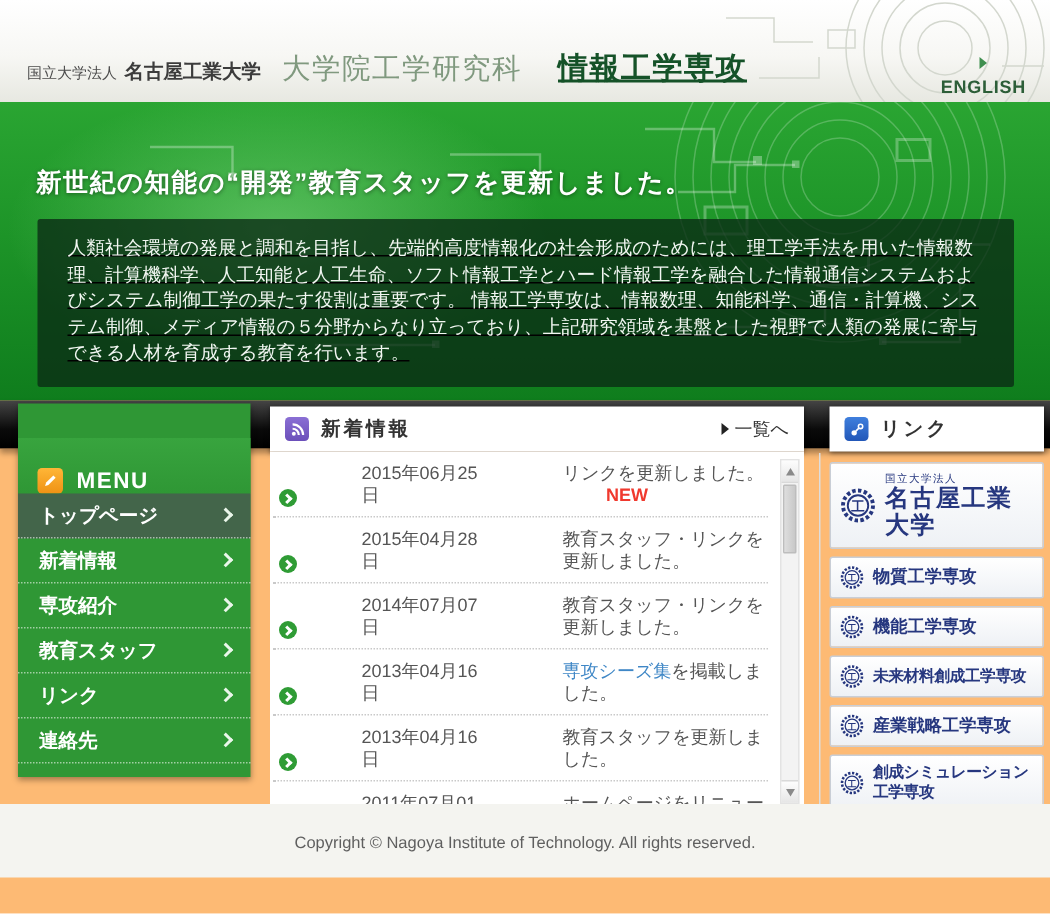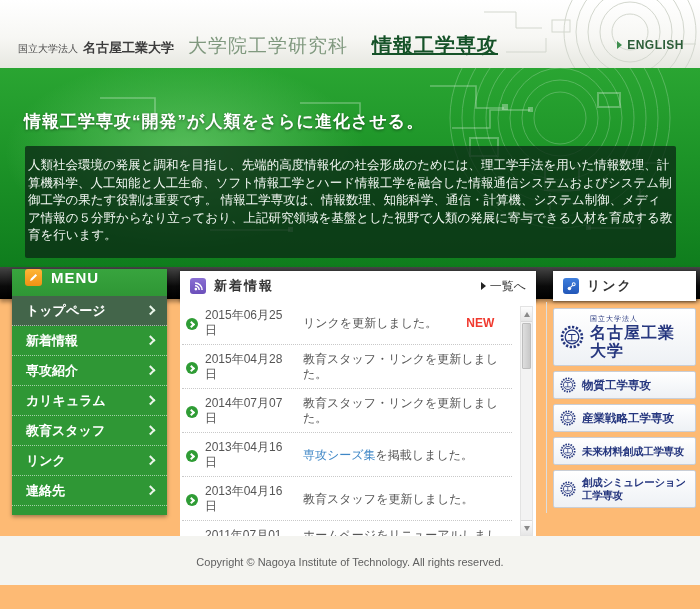--- a/index.html
+++ b/index.html
@@ -8,44 +8,44 @@
 
   
   .site-header{position:absolute;left:0;top:0;width:700px;height:68px;
     background:linear-gradient(180deg,#ffffff 0%,#f7f7f4 55%,#e7e8e1 100%);}
   .hdr-pattern{position:absolute;right:0;top:0;}
   .brand{position:absolute;left:18px;top:32px;display:flex;align-items:baseline;white-space:nowrap;}
   .org{font-size:10px;color:#4c4c4c;}
   .univ{font-size:13px;font-weight:bold;color:#3c3c3c;margin-left:5px;}
   .school{font-size:19px;color:#80997f;margin-left:14px;letter-spacing:1px;}
   .dept{font-size:20px;font-weight:bold;color:var(--dark_green,#155228);margin-left:24px;letter-spacing:1px;text-decoration:underline;}
-  .english{position:absolute;right:16px;top:38px;display:flex;align-items:center;gap:5px;cursor:pointer;text-decoration:none;}
+  .english{position:absolute;right:16px;top:38px;display:flex;align-items:center;gap:5px;cursor:pointer;text-decoration:none;flex-direction:column;}
   .english .lbl{font-size:12px;font-weight:bold;color:#2c5e38;letter-spacing:.5px;}
   .tri{width:0;height:0;border-left:5px solid #3f8f4f;border-top:4px solid transparent;border-bottom:4px solid transparent;}
   .tri.dark{border-left-color:#222;}
 
   
   .hero{position:absolute;left:0;top:68px;width:700px;height:199px;overflow:hidden;
     background:linear-gradient(180deg,#2aa532 0%,var(--green,#1d9428) 45%,#0f7d1d 100%);}
   .pattern{position:absolute;left:0;top:0;}
   .headline{position:absolute;left:24px;top:42px;margin:0;font-size:17px;color:#fff;font-weight:bold;
     letter-spacing:1px;text-shadow:0 1px 3px rgba(0,0,0,.45);}
   .panel{position:absolute;left:25px;right:24px;top:78px;bottom:9px;background:rgba(10,42,20,.78);
-    border-radius:2px;padding:11px 3px;box-sizing:border-box;}
+    border-radius:2px;padding:11px 20px;box-sizing:border-box;text-decoration:underline;}
   .panel p{margin:0;font-size:12.5px;line-height:17.5px;color:#f2f7f2;}
 
   
   .band{position:absolute;left:0;top:267px;width:700px;height:32px;
     background:linear-gradient(#454545,#0a0a0a 60%,#000);box-shadow:0 3px 4px rgba(0,0,0,.35);}
 
   
   .menu{position:absolute;left:12px;top:269px;width:155px;background:var(--menu_green,#2f9735);
     padding-bottom:9px;box-shadow:0 2px 4px rgba(0,0,0,.35);}
-  .menu-head{height:27px;display:flex;align-items:flex-start;padding-left:13px;gap:9px;
-    background:linear-gradient(#38a43e,var(--menu_green,#2f9735));}
+  .menu-head{height:37px;display:flex;align-items:flex-end;padding-left:13px;gap:9px;
+    background:linear-gradient(#38a43e,var(--menu_green,#2f9735));margin-top:23px;}
   .menu-head .ttl{color:#fff;font-weight:bold;font-size:15px;letter-spacing:1px;}
   .pencil{width:17px;height:17px;border-radius:3px;background:linear-gradient(#ffb637,var(--orange,#ef9214));
     display:flex;align-items:center;justify-content:center;flex:0 0 auto;}
   .pencil svg{width:11px;height:11px;}
   #menu-list{list-style:none;margin:0;padding:0;}
   .menu-item{position:relative;height:29px;display:flex;align-items:center;padding:0 14px;
     border-bottom:1px dotted rgba(255,255,255,.55);cursor:pointer;}
   .menu-item .lbl{color:#fff;font-size:13px;font-weight:bold;}
   .menu-item.active{background:#43654a;}
   .chev{position:absolute;right:13px;top:50%;width:5px;height:5px;border-top:2px solid #eaf6ea;
@@ -57,21 +57,21 @@
   .icon16{width:16px;height:16px;border-radius:3px;display:flex;align-items:center;justify-content:center;flex:0 0 auto;}
   .icon16.purple{background:linear-gradient(#8a6fd4,var(--purple,#6b4fba));}
   .icon16.blue{background:linear-gradient(#3f7fdd,var(--blue,#2257b8));}
   .icon16 svg{width:11px;height:11px;}
   .head-ttl{margin-left:8px;font-size:13px;font-weight:bold;color:#333;letter-spacing:2px;}
   .listlink{margin-left:auto;display:flex;align-items:center;gap:4px;cursor:pointer;text-decoration:none;}
   .listlink .lbl{font-size:12px;color:#333;}
 
   .news-body{position:absolute;left:180px;top:301px;width:356px;height:239px;background:#fff;overflow:hidden;}
   #news-list{list-style:none;margin:0;padding:0 24px 0 2px;}
-  .news-row{display:flex;align-items:center;padding:7px 0 6px;border-bottom:1px dotted #c9c9c9;}
+  .news-row{display:flex;align-items:flex-end;padding:7px 0 6px;border-bottom:1px dotted #c9c9c9;gap:36px;}
   .bullet{flex:0 0 auto;width:12px;height:12px;border-radius:50%;background:#2f9c35;margin:2px 7px 0 4px;position:relative;}
   .bullet::after{content:"";position:absolute;left:3px;top:3.5px;width:3px;height:3px;
     border-top:2px solid #fff;border-right:2px solid #fff;transform:rotate(45deg);}
   .ndate{flex:0 0 86px;font-size:12px;color:#555;line-height:15px;}
   .ntext{flex:1;font-size:12px;color:#555;line-height:15px;padding-left:12px;}
   .nlink{color:var(--link_blue,#3f87c6);cursor:pointer;}
   .nbadge{color:var(--red,#f0392e);margin-left:29px;font-weight:bold;}
 
   
   .sbar{position:absolute;right:3px;top:5px;width:13px;height:230px;background:#f3f3f3;
@@ -175,21 +175,21 @@
           <rect x="586" y="157" width="5" height="5"></rect>
         <rect x="288" y="159" width="5" height="5"></rect>
           <rect x="152" y="47" width="5" height="5"></rect>
       </g>
       <g stroke="#fff" stroke-width="2" fill="none" opacity=".28">
         <rect x="470" y="70" width="28" height="18"></rect>
         <rect x="545" y="100" width="34" height="22"></rect>
         <rect x="598" y="25" width="22" height="14"></rect>
       </g>
     </svg>
-    <h1 class="headline">情報工学専攻“開発”が人類をさらに進化させる。</h1>
+    <h1 class="headline">新世紀の知能の“開発”教育スタッフを更新しました。</h1>
     <div class="panel">
       <p>人類社会環境の発展と調和を目指し、先端的高度情報化の社会形成のためには、理工学手法を用いた情報数理、計算機科学、人工知能と人工生命、ソフト情報工学とハード情報工学を融合した情報通信システムおよびシステム制御工学の果たす役割は重要です。 情報工学専攻は、情報数理、知能科学、通信・計算機、システム制御、メディア情報の５分野からなり立っており、上記研究領域を基盤とした視野で人類の発展に寄与できる人材を育成する教育を行います。</p>
     </div>
   </section>
 
   <div class="band"></div>
 
   <aside class="menu">
     <div class="menu-head">
       <span class="pencil">
@@ -203,24 +203,20 @@
         <li class="menu-item active">
           <span class="lbl">トップページ</span>
           <span class="chev"></span>
         </li>
         <li class="menu-item">
           <span class="lbl">新着情報</span>
           <span class="chev"></span>
         </li>
         <li class="menu-item">
           <span class="lbl">専攻紹介</span>
-          <span class="chev"></span>
-        </li>
-        <li class="menu-item">
-          <span class="lbl">カリキュラム</span>
           <span class="chev"></span>
         </li>
         <li class="menu-item">
           <span class="lbl">教育スタッフ</span>
           <span class="chev"></span>
         </li>
         <li class="menu-item">
           <span class="lbl">リンク</span>
           <span class="chev"></span>
         </li>
@@ -317,29 +313,37 @@
           <text x="12" y="15.6" text-anchor="middle" font-size="9" font-weight="bold" fill="#26377f">工</text>
         </svg>
         <span class="lbl">物質工学専攻</span>
       </a>
       <a class="banner">
         <svg viewBox="0 0 24 24" class="emblem">
           <circle cx="12" cy="12" r="10" fill="none" stroke="#26377f" stroke-width="2.6" stroke-dasharray="2.3 1.6"></circle>
           <circle cx="12" cy="12" r="6.8" fill="none" stroke="#26377f" stroke-width="1.3"></circle>
           <text x="12" y="15.6" text-anchor="middle" font-size="9" font-weight="bold" fill="#26377f">工</text>
         </svg>
+        <span class="lbl">機能工学専攻</span>
+      </a>
+      <a class="banner small">
+        <svg viewBox="0 0 24 24" class="emblem">
+          <circle cx="12" cy="12" r="10" fill="none" stroke="#26377f" stroke-width="2.6" stroke-dasharray="2.3 1.6"></circle>
+          <circle cx="12" cy="12" r="6.8" fill="none" stroke="#26377f" stroke-width="1.3"></circle>
+          <text x="12" y="15.6" text-anchor="middle" font-size="9" font-weight="bold" fill="#26377f">工</text>
+        </svg>
+        <span class="lbl">未来材料創成工学専攻</span>
+      </a>
+      <a class="banner">
+        <svg viewBox="0 0 24 24" class="emblem">
+          <circle cx="12" cy="12" r="10" fill="none" stroke="#26377f" stroke-width="2.6" stroke-dasharray="2.3 1.6"></circle>
+          <circle cx="12" cy="12" r="6.8" fill="none" stroke="#26377f" stroke-width="1.3"></circle>
+          <text x="12" y="15.6" text-anchor="middle" font-size="9" font-weight="bold" fill="#26377f">工</text>
+        </svg>
         <span class="lbl">産業戦略工学専攻</span>
-      </a>
-      <a class="banner small">
-        <svg viewBox="0 0 24 24" class="emblem">
-          <circle cx="12" cy="12" r="10" fill="none" stroke="#26377f" stroke-width="2.6" stroke-dasharray="2.3 1.6"></circle>
-          <circle cx="12" cy="12" r="6.8" fill="none" stroke="#26377f" stroke-width="1.3"></circle>
-          <text x="12" y="15.6" text-anchor="middle" font-size="9" font-weight="bold" fill="#26377f">工</text>
-        </svg>
-        <span class="lbl">未来材料創成工学専攻</span>
       </a>
       <a class="banner small">
         <svg viewBox="0 0 24 24" class="emblem">
           <circle cx="12" cy="12" r="10" fill="none" stroke="#26377f" stroke-width="2.6" stroke-dasharray="2.3 1.6"></circle>
           <circle cx="12" cy="12" r="6.8" fill="none" stroke="#26377f" stroke-width="1.3"></circle>
           <text x="12" y="15.6" text-anchor="middle" font-size="9" font-weight="bold" fill="#26377f">工</text>
         </svg>
         <span class="lbl">創成シミュレーション工学専攻</span>
       </a>
     </div>

